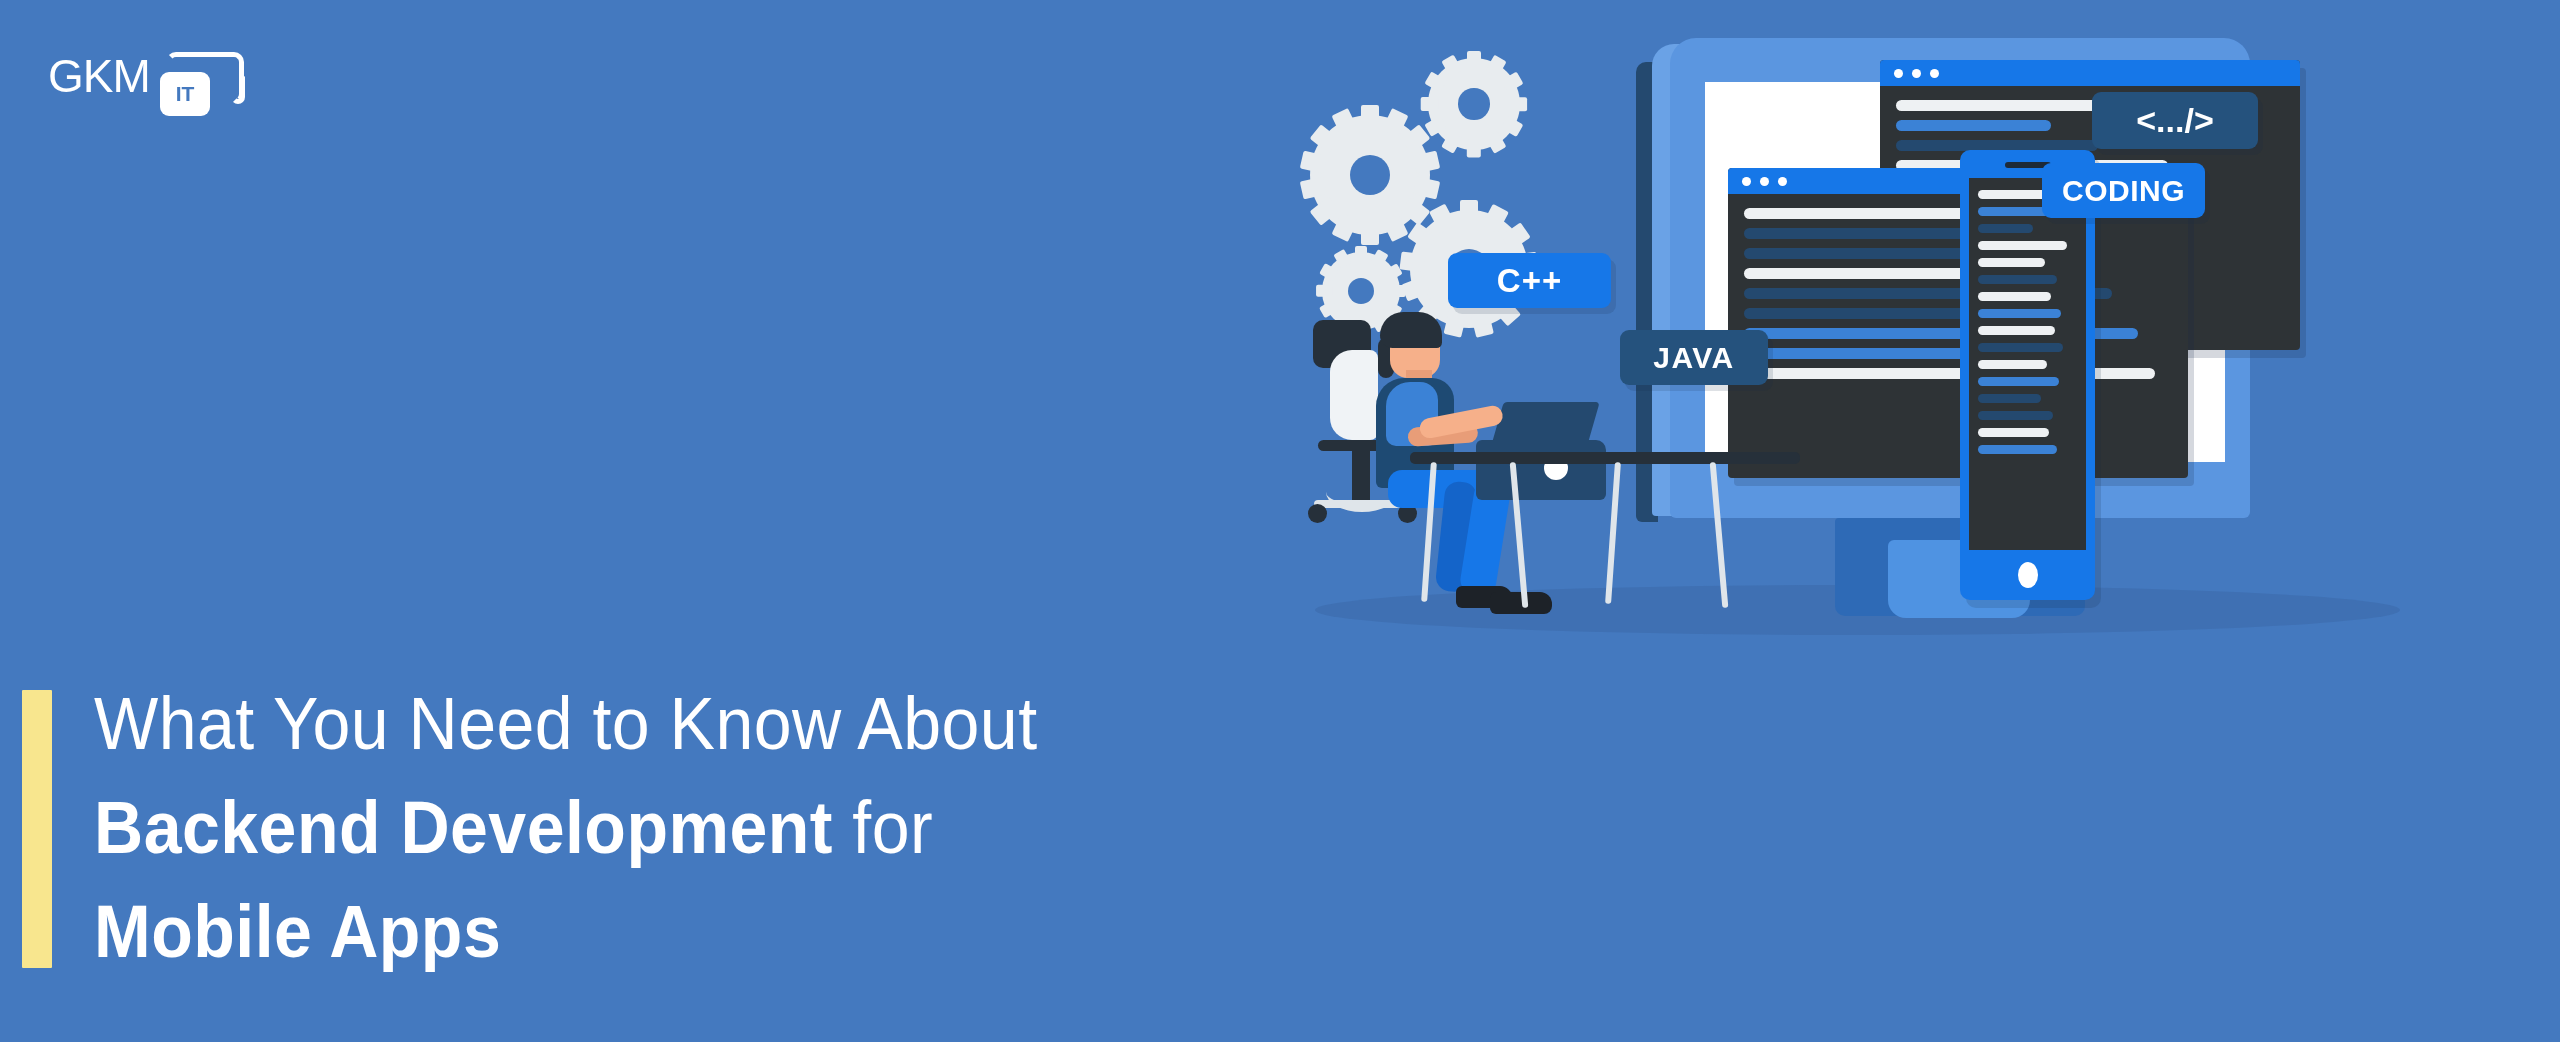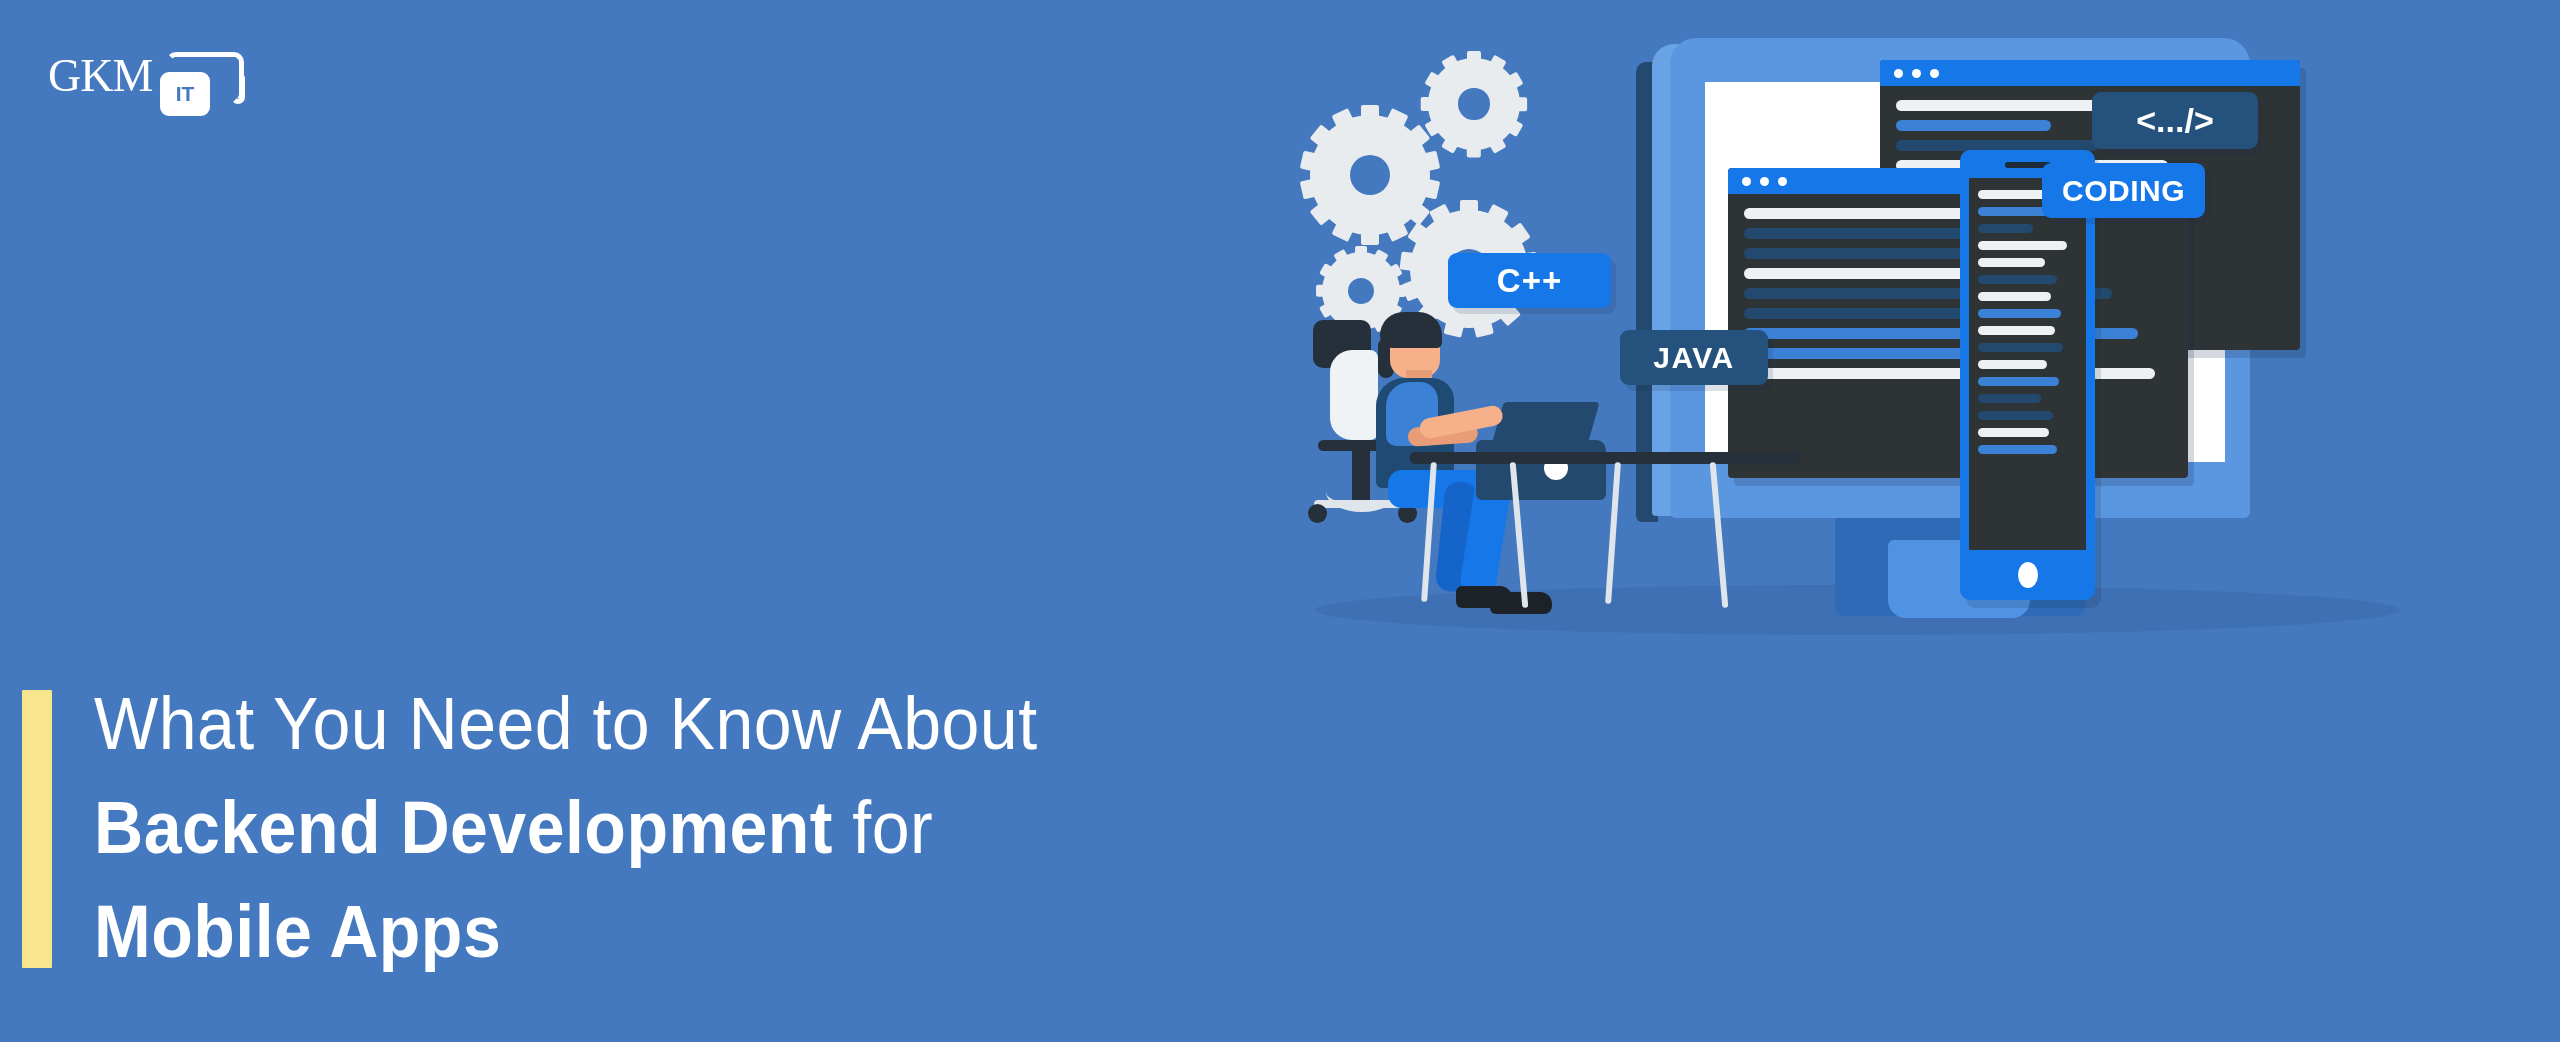--- a/index.html
+++ b/index.html
@@ -9,21 +9,21 @@
     font-family:"Liberation Sans", sans-serif;
     position:relative;
   }
 
   
   .logo { position:absolute; left:48px; top:46px; width:210px; height:62px; }
   .logo-word {
     position:absolute; left:0; top:4px;
     font-size:46px; font-weight:400; letter-spacing:-1px;
     color:#ffffff; line-height:52px;
-    font-family:Liberation Serif, serif;
+    font-family:Liberation Sans, sans-serif;
   }
   .logo-bracket {
     position:absolute; left:118px; top:6px; width:78px; height:52px;
     border:5px solid #ffffff; border-radius:10px;
     border-left-color:transparent; border-bottom-color:transparent;
   }
   .logo-bracket-tail {
     position:absolute; left:183px; top:30px; width:14px; height:28px;
     border:5px solid #ffffff; border-radius:0 0 10px 10px;
     border-top-color:transparent; border-left-color:transparent;

